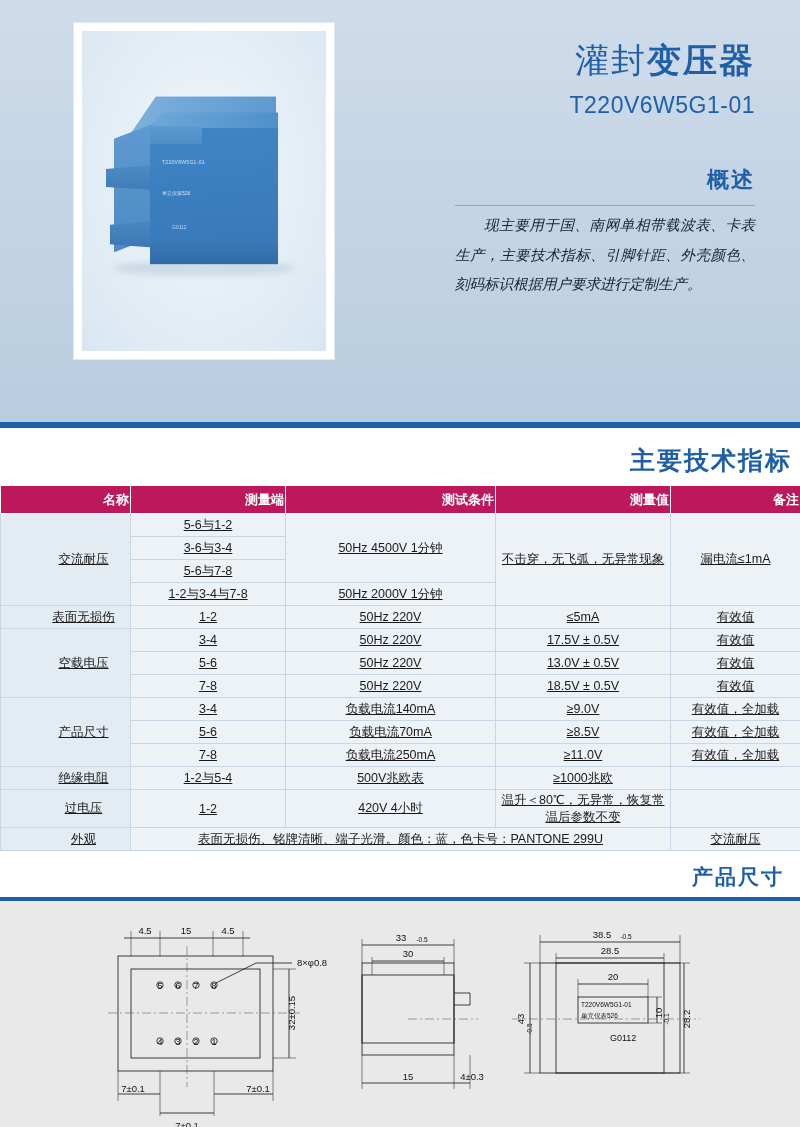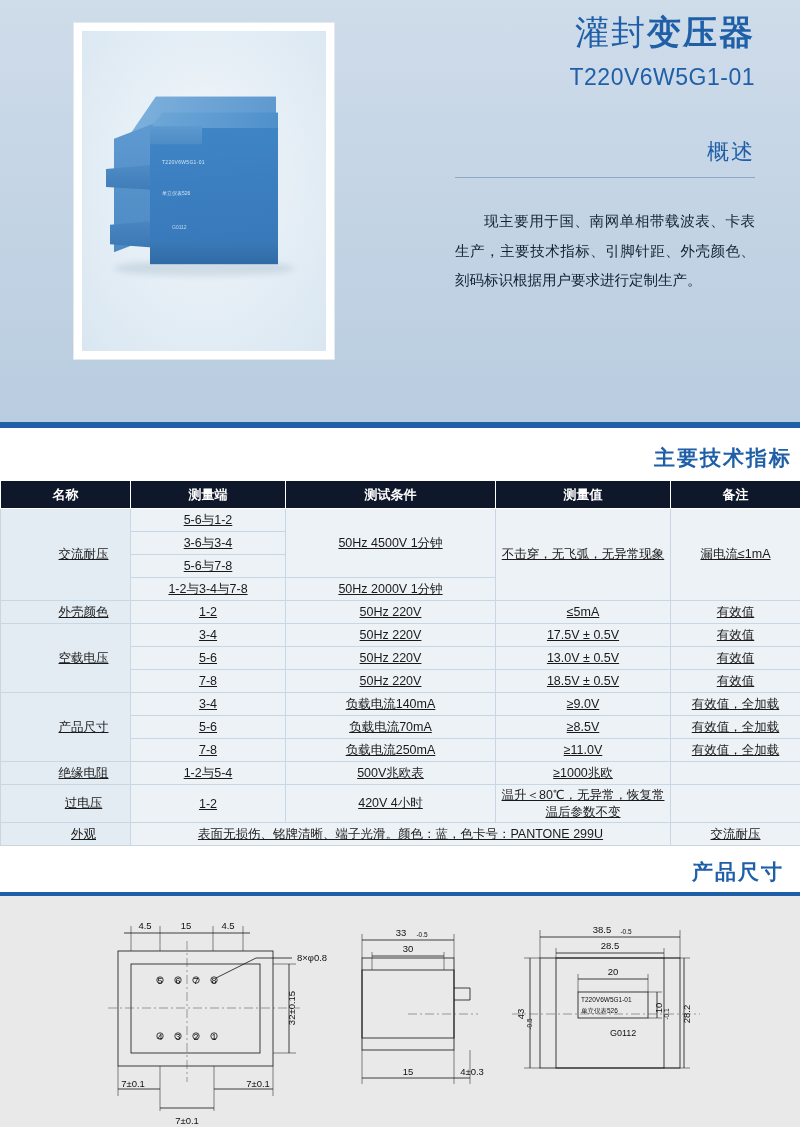--- a/index.html
+++ b/index.html
@@ -81,55 +81,57 @@
     position:absolute; left:46px; top:150px; width:128px; height:22px;
     background:linear-gradient(180deg,#3a79b6,#2f6ba6);
   }
   .tf-label {
     position:absolute; left:58px; top:66px;
     font-size:5px; color:#cfe3f4; line-height:1.8; letter-spacing:.3px;
   }
   .tf-label2 { position:absolute; left:58px; top:98px; font-size:5px; color:#cfe3f4; }
   .tf-label3 { position:absolute; left:68px; top:132px; font-size:5px; color:#bfd8ee; }
 
-  .hero-right { position:absolute; left:455px; top:10px; width:300px; }
+  .hero-right { position:absolute; left:455px; top:38px; width:300px; }
   .title-cn {
     font-size:34px; font-weight:bold; color:#1f5fa8; letter-spacing:2px;
     text-align:right;
   }
   .title-cn .thin { font-weight:normal; }
   .model {
     margin-top:8px; text-align:right;
     font-size:23px; color:#1f5fa8; letter-spacing:.5px;
   }
   .sec-overview {
     margin-top:46px; text-align:right;
-    font-size:22px; font-weight:normal; color:#1f5fa8; letter-spacing:2px;
+    font-size:22px; font-weight:bold; color:#1f5fa8; letter-spacing:2px;
   }
   .divline { margin-top:10px; height:1px; background:#8fa9c4; }
   .overview-text {
-    margin-top:29px;
+    margin-top:5px;
     font-size:14.5px; line-height:2.05; color:#123; text-align:justify;
     text-indent:2em;
+    font-style:italic;
   }
 
   
   .spec-wrap { position:relative; width:800px; }
   .spec-title {
     text-align:right; padding:16px 8px 8px 12px;
-    font-size:21px; font-weight:bold; color:#1f5fa8; letter-spacing:2px;
+    font-size:25px; font-weight:bold; color:#1f5fa8; letter-spacing:2px;
   }
   table.spec {
     width:800px; border-collapse:collapse; table-layout:fixed;
     font-size:12.5px; color:#1a1a1a;
   }
   table.spec th {
-    background:#0f172a; color:#fff; font-weight:bold;
+    background:#be185d; color:#fff; font-weight:bold;
     height:28px; font-size:13px;
     border:1px solid #ffffff;
+    text-align:right;
   }
   table.spec td {
     border:1px solid #c9d7e4;
     background:#edf2f7;
     text-align:center;
     height:23px;
     padding:1px 4px;
     text-decoration:underline;
   }
   table.spec td.name { background:#e4ecf3;padding-left:40px; }
@@ -217,21 +219,21 @@
       </tr>
       <tr>
         <td>5-6与7-8</td>
       </tr>
       <tr>
         <td>1-2与3-4与7-8</td>
         <td>50Hz 2000V 1分钟</td>
       </tr>
 
       <tr>
-        <td class="name">外壳颜色</td>
+        <td class="name">表面无损伤</td>
         <td>1-2</td>
         <td>50Hz 220V</td>
         <td>≤5mA</td>
         <td>有效值</td>
       </tr>
 
       <tr>
         <td class="name" rowspan="3">空载电压</td>
         <td>3-4</td>
         <td>50Hz 220V</td>

